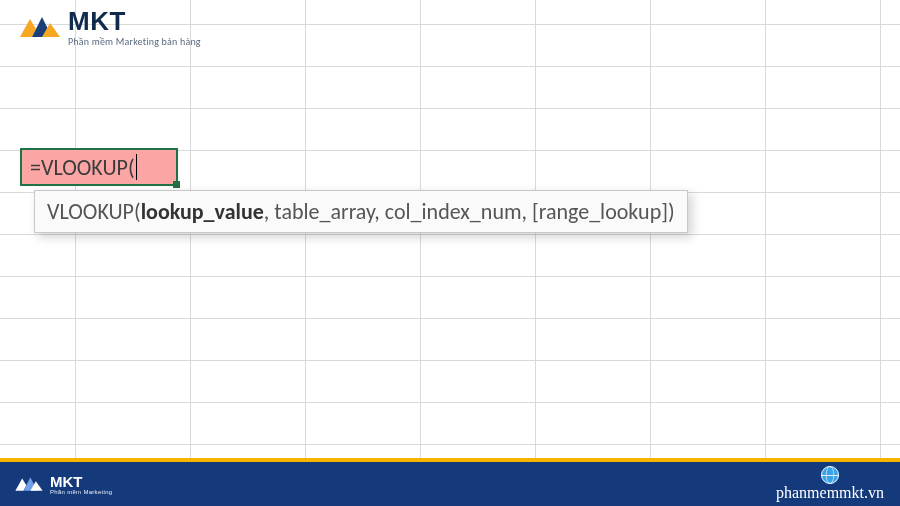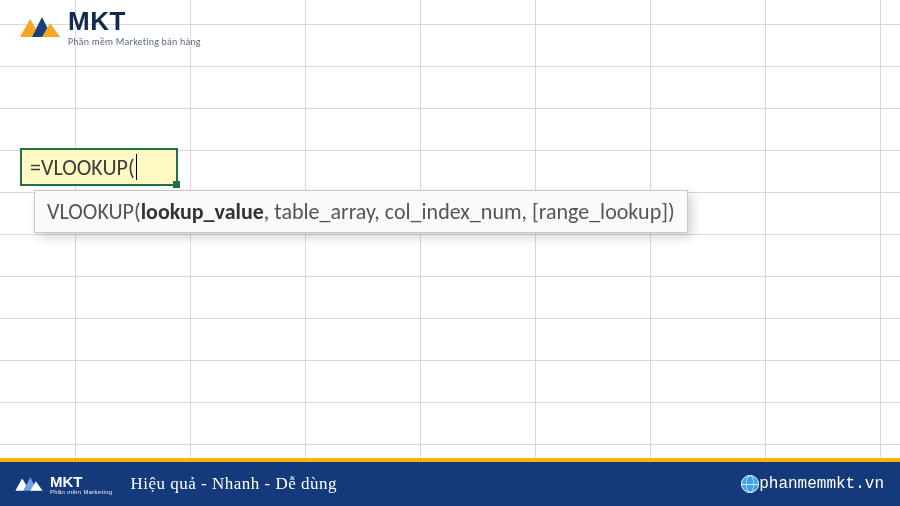--- a/index.html
+++ b/index.html
@@ -29,21 +29,21 @@
   .brand-top svg { display: block; }
   .brand-top .name { font-weight: 800; font-size: 26px; letter-spacing: 0.5px; color: #0f2a4d; font-family: Arial, sans-serif; }
   .brand-top .tag  { font-size: 10px; color: #5a6b82; letter-spacing: 0.2px; margin-top: -2px; }
 
   
   .active-cell {
     position: absolute;
     top: 148px; left: 20px;
     width: 158px; height: 38px;
     border: 2px solid #1f7246;
-    background: #fef9c3;
+    background: #fca5a5;
     display: flex; align-items: center;
     padding: 0 8px;
     font-size: 22px; color: #3c3c3c;
     z-index: 3;
   }
   .active-cell .cursor {
     width: 1px; height: 26px; background: #000; margin-left: 1px;
     animation: blink 1s step-end infinite;
   }
   @keyframes blink { 50% { opacity: 0; } }
@@ -74,21 +74,21 @@
     border-top: 4px solid #f4b400;
     display: flex; align-items: center;
     color: #fff;
     font-family: "Segoe Script", "Comic Sans MS", cursive;
     z-index: 10;
   }
   .footer .logo-wrap { display: flex; align-items: center; margin-left: 14px; gap: 6px; }
   .footer .logo-wrap .mkt { font-family: Arial, sans-serif; font-weight: 800; font-size: 15px; line-height: 1; }
   .footer .logo-wrap .pm { font-family: Arial, sans-serif; font-size: 6px; opacity: .9; letter-spacing: 0.3px; }
   .footer .slogan { margin-left: 18px; font-size: 17px; letter-spacing: 0.5px; }
-  .footer .right { margin-left: auto; margin-right: 16px; display: flex; align-items: center; font-family: Liberation Mono, monospace; font-size: 16px; }
+  .footer .right { margin-left: auto; margin-right: 16px; display: flex; align-items: center; font-family: Liberation Serif, serif; font-size: 16px; flex-direction: column; }
   .globe {
     width: 18px; height: 18px; border-radius: 50%;
     background: #3aa0e8;
     position: relative;
   }
   .globe::before, .globe::after {
     content: ""; position: absolute; inset: 0; border: 1px solid rgba(255,255,255,.85); border-radius: 50%;
   }
   .globe::after { transform: scaleX(.45); }
   .globe .eq { position: absolute; left: 0; right: 0; top: 50%; height: 1px; background: rgba(255,255,255,.85); }
@@ -127,20 +127,19 @@
     <svg width="30" height="22" viewBox="0 0 44 32">
       <path d="M2 26 L12 8 L18 18 L14 26 Z" fill="#ffffff"></path>
       <path d="M14 26 L24 6 L34 26 Z" fill="#6fa0e8"></path>
       <path d="M24 26 L32 12 L42 26 Z" fill="#ffffff"></path>
     </svg>
     <div>
       <div class="mkt">MKT</div>
       <div class="pm">Phần mềm Marketing</div>
     </div>
   </div>
-  <div class="slogan">Hiệu quả - Nhanh  - Dễ dùng</div>
   <div class="right">
     <span class="globe">
         <span class="eq"></span>
       </span>
     <span>phanmemmkt.vn</span>
   </div>
 </div>
 
 </body></html>

